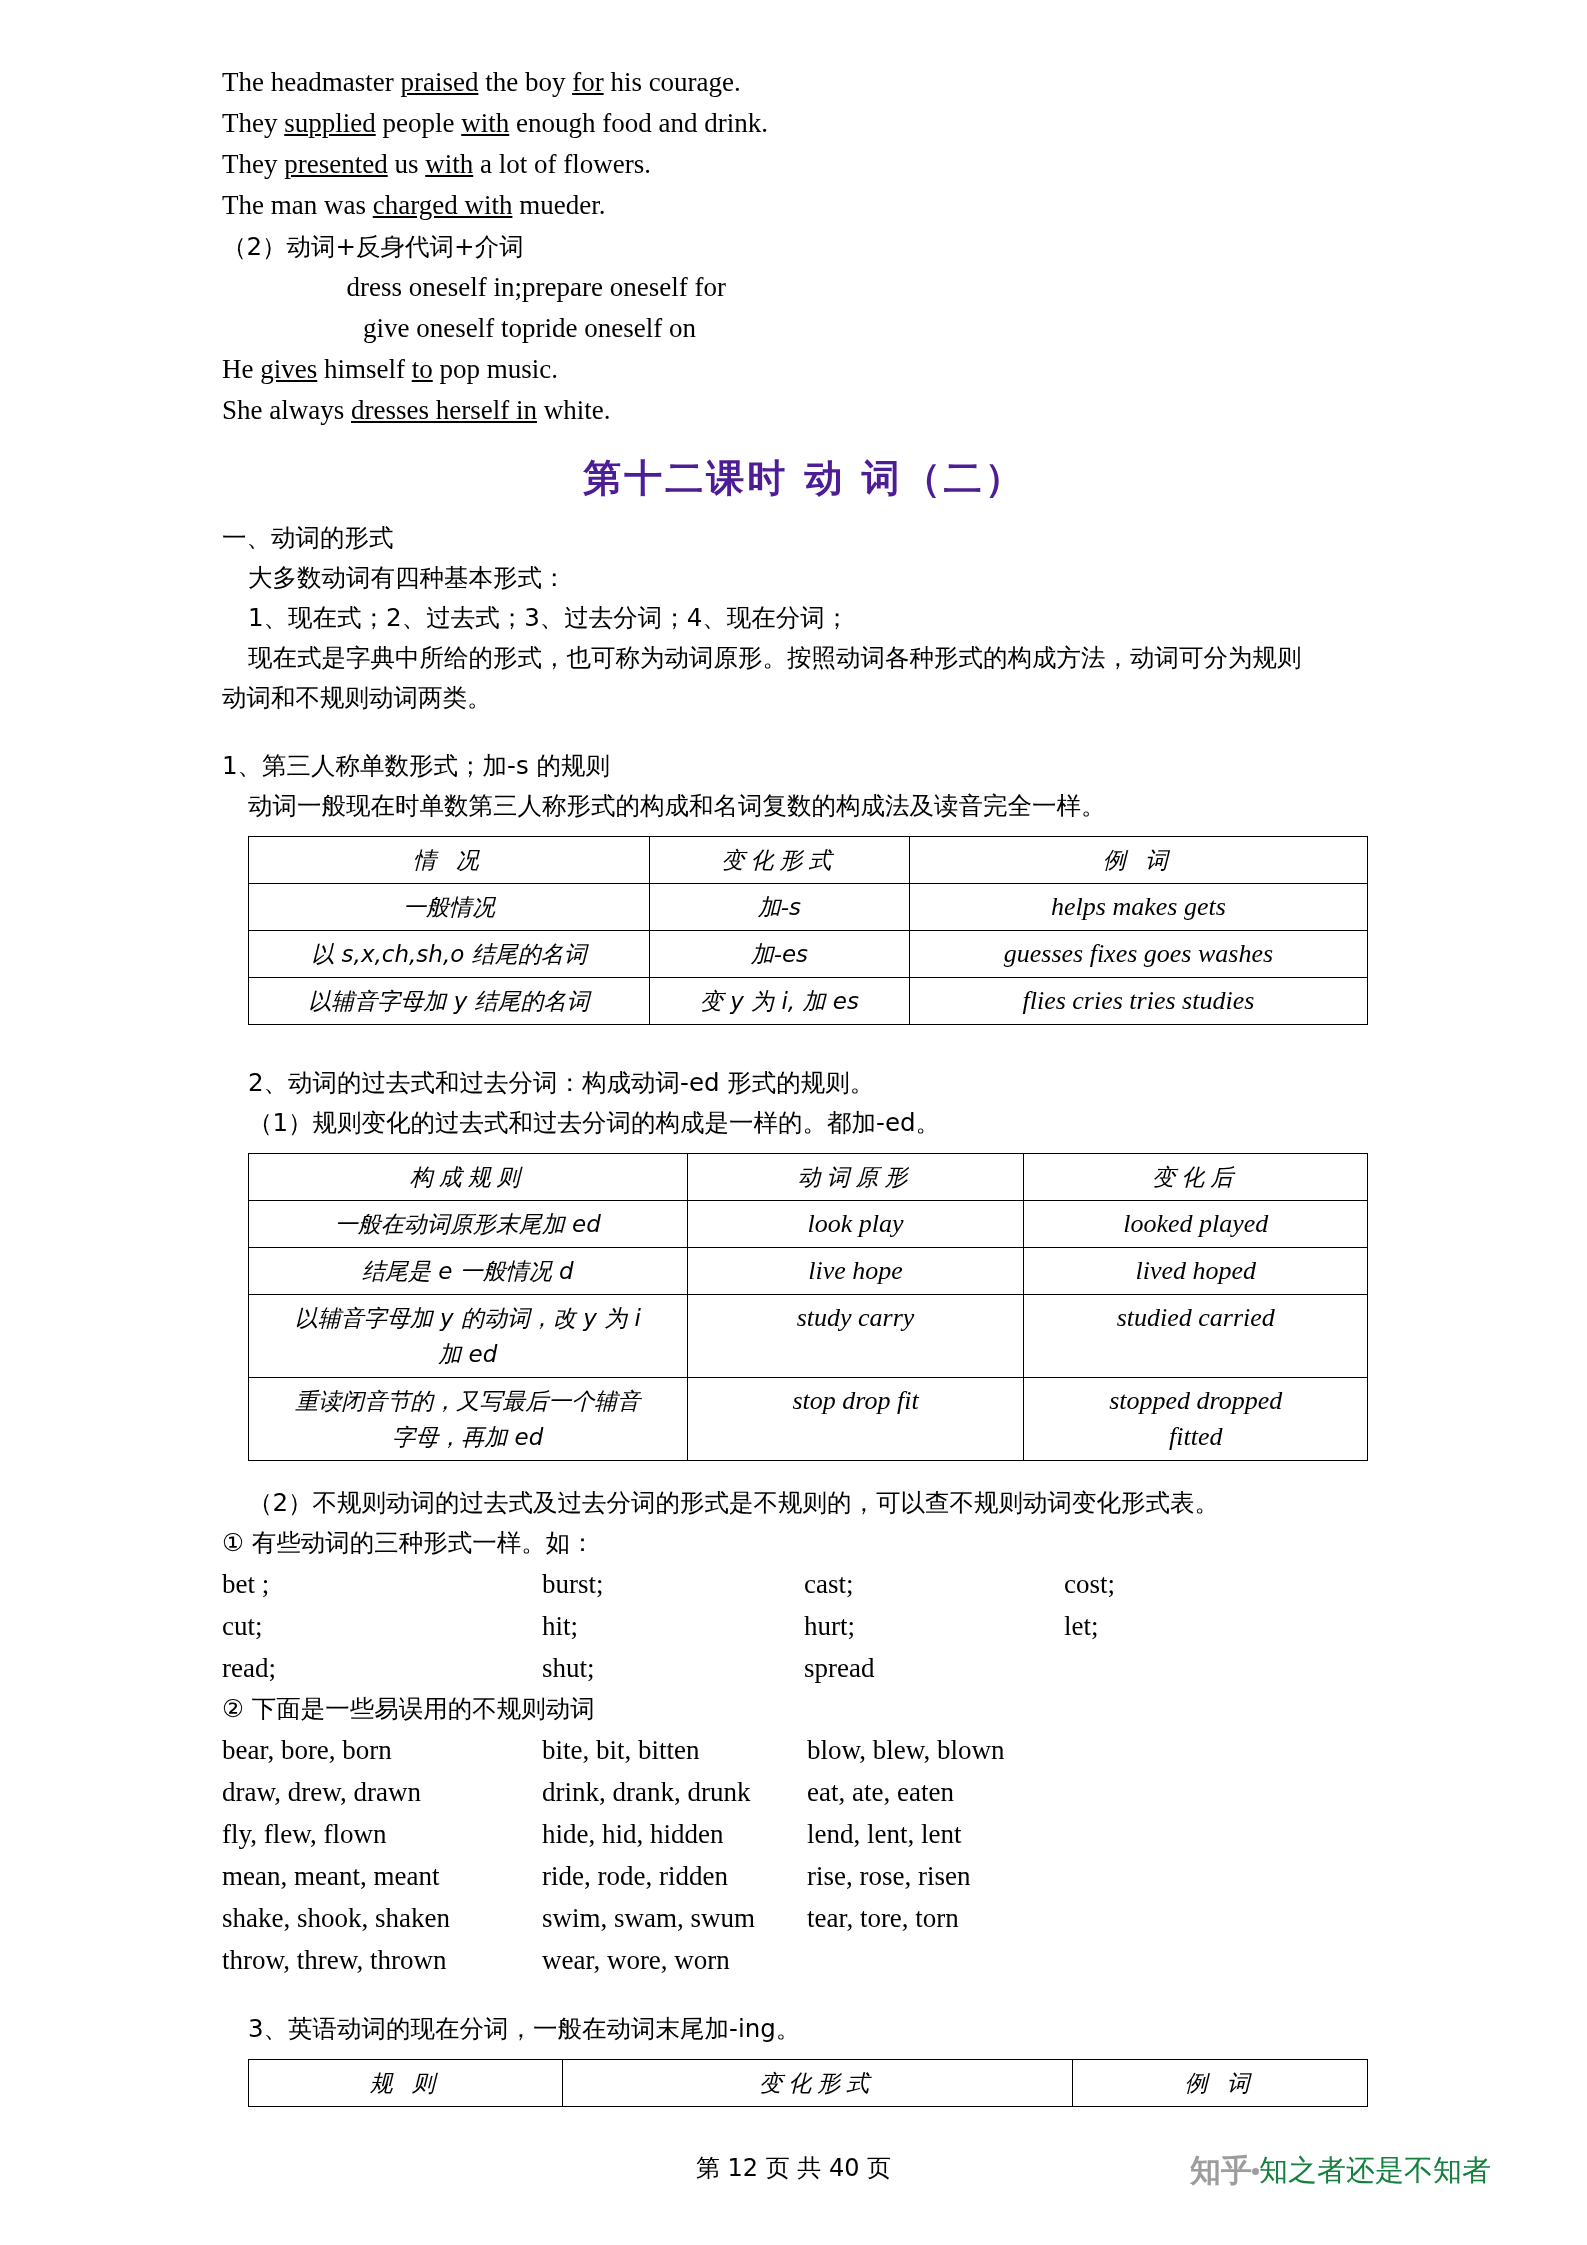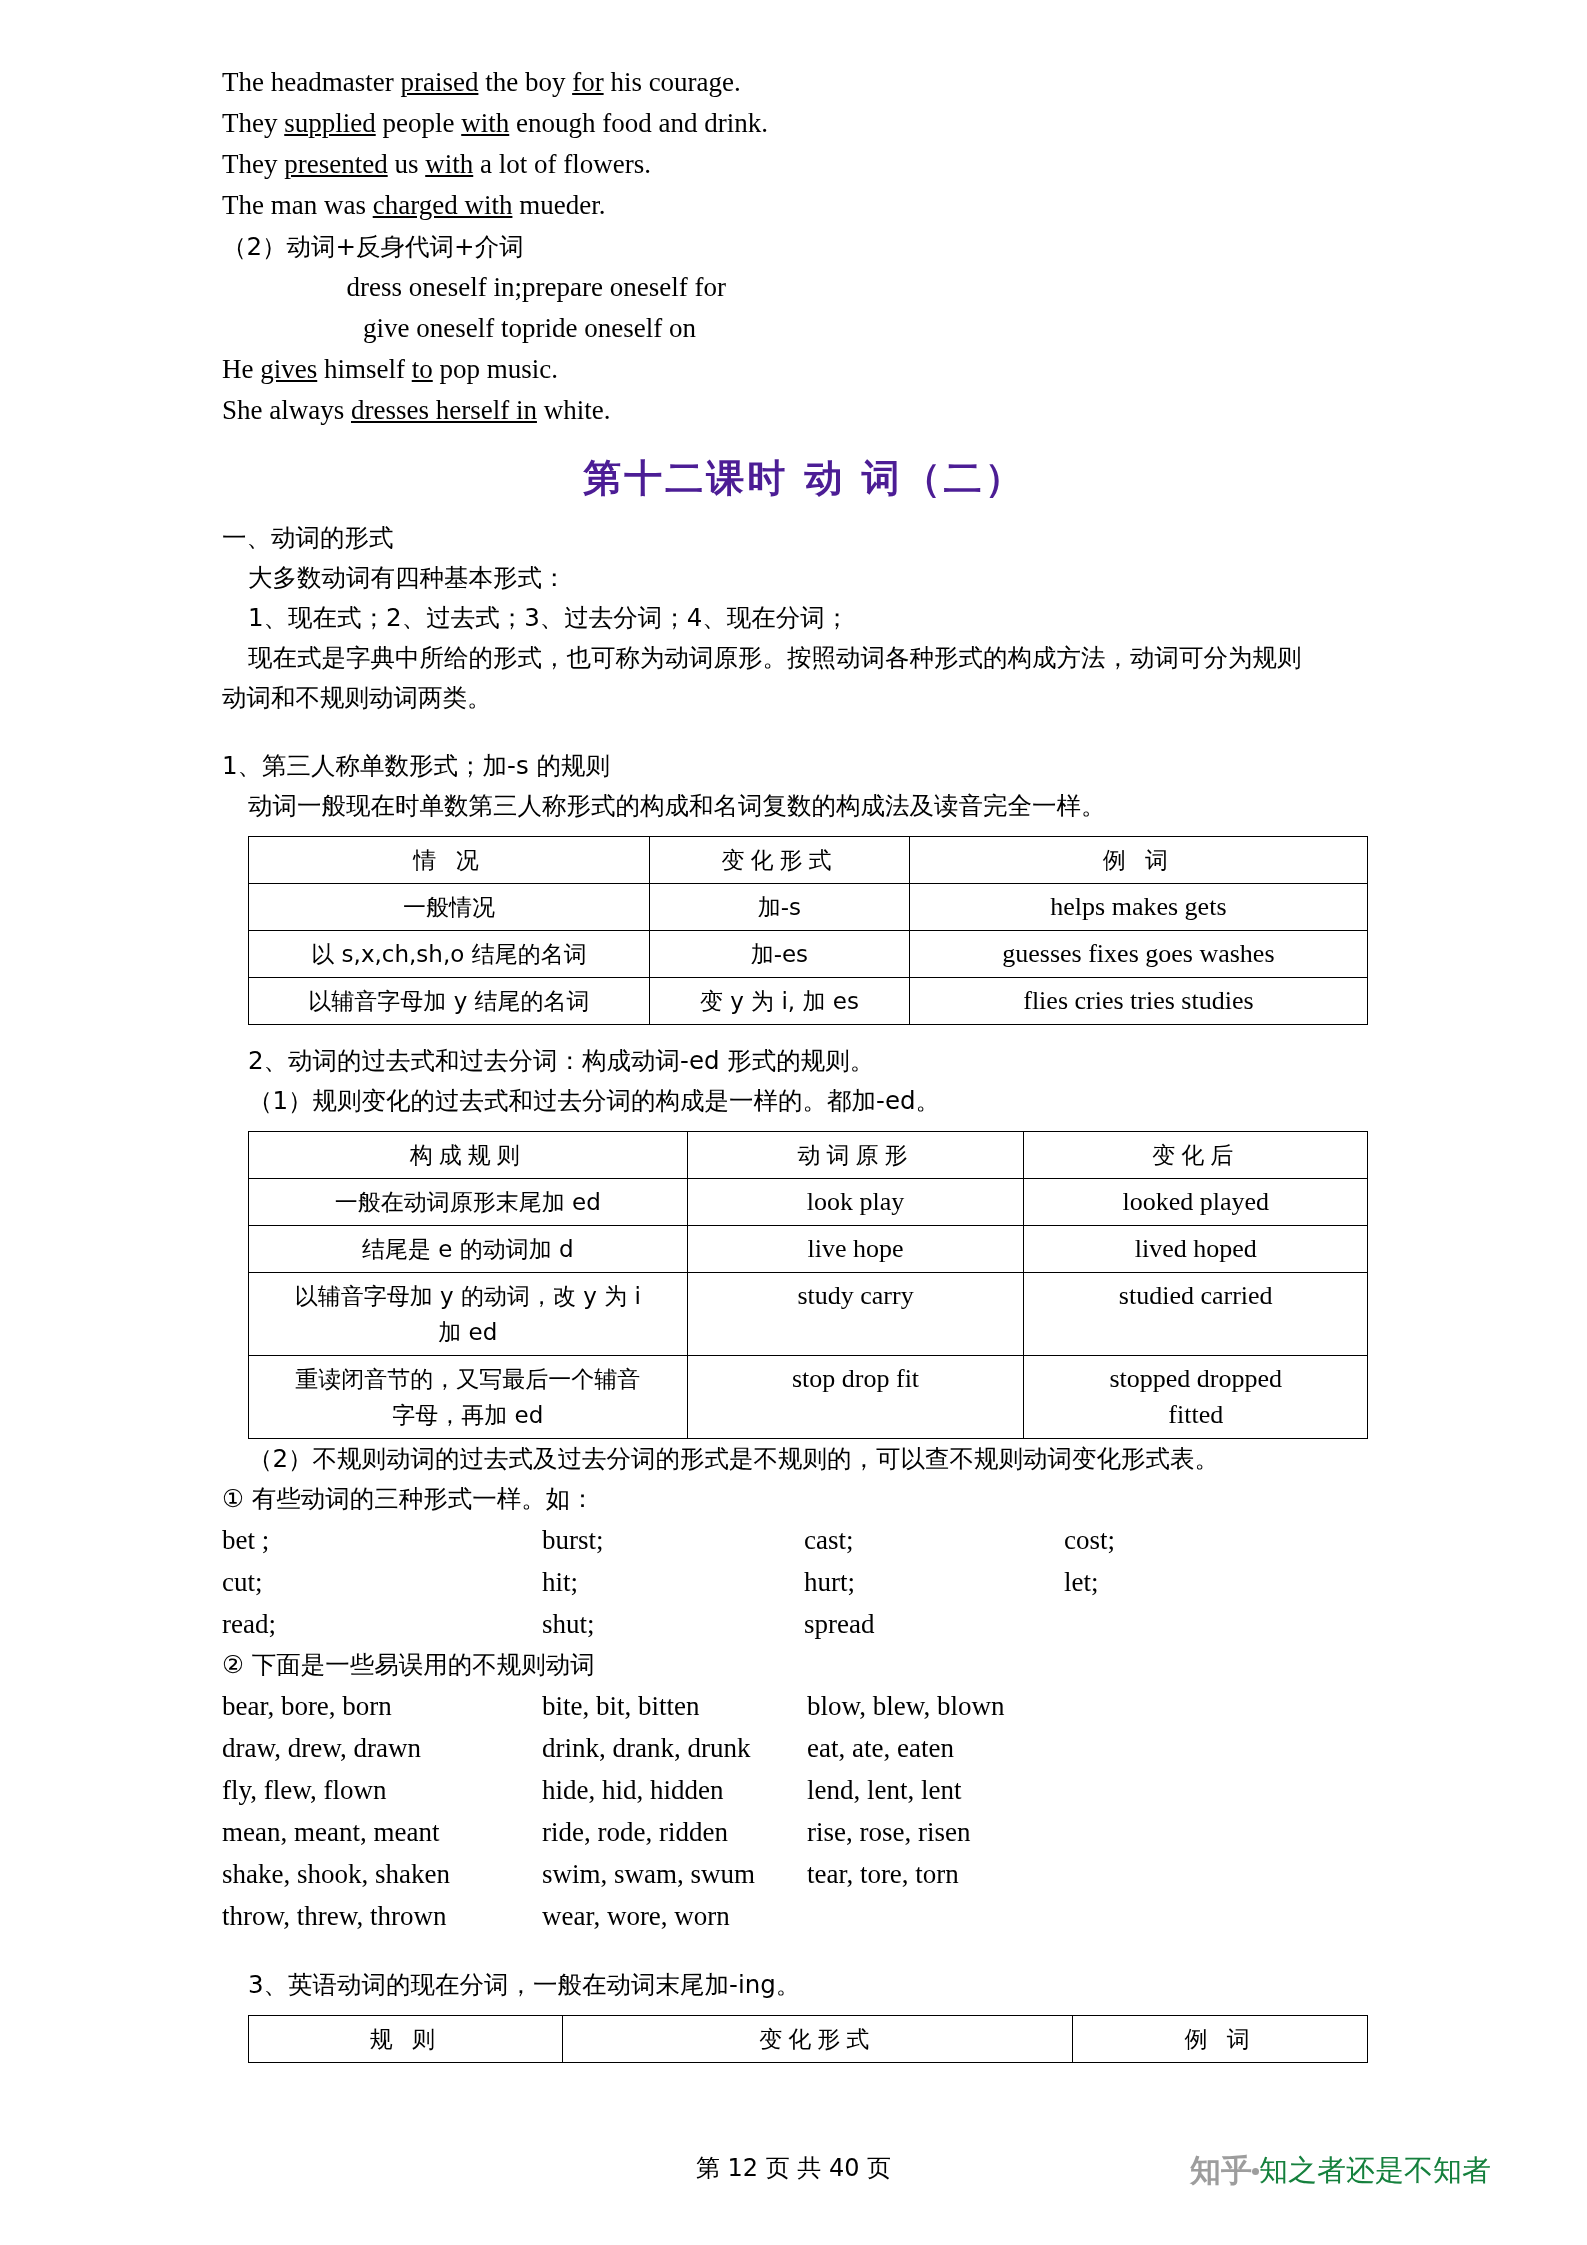--- a/index.html
+++ b/index.html
@@ -70,21 +70,22 @@
   .two-col {
     display: flex;
   }
   .two-col .c1 { width: 300px; text-align: right; }
   .two-col .c2 { width: 300px; }
 
   table.grid {
     border-collapse: collapse;
     margin-left: 26px;
     margin-top: 10px;
-    margin-bottom: 0;
+    margin-bottom: 22px;
+    font-style: italic;
   }
   table.grid td, table.grid th {
     border: 1px solid #000;
     padding: 5px 10px;
     font-family: "DejaVu Sans", sans-serif;
     font-size: 23px;
     font-weight: normal;
     text-align: center;
     vertical-align: top;
     line-height: 36px;
@@ -243,21 +244,21 @@
         <th class="col1">构成规则</th>
         <th class="col2">动词原形</th>
         <th class="col3">变化后</th>
       </tr>
       <tr>
         <td>一般在动词原形末尾加 ed</td>
         <td class="en-cell">look   play</td>
         <td class="en-cell">looked    played</td>
       </tr>
       <tr>
-        <td>结尾是 e 的动词加 d</td>
+        <td>结尾是 e 一般情况 d</td>
         <td class="en-cell">live   hope</td>
         <td class="en-cell">lived     hoped</td>
       </tr>
       <tr>
         <td style="white-space:pre-line">以辅音字母加 y 的动词，改 y 为 i
 加 ed</td>
         <td class="en-cell">study   carry</td>
         <td class="en-cell">studied   carried</td>
       </tr>
       <tr>

